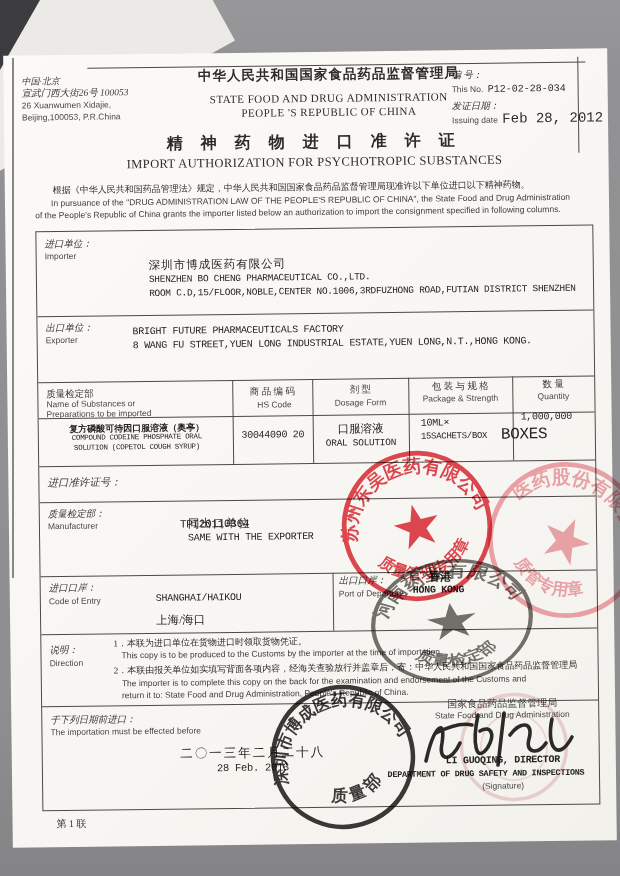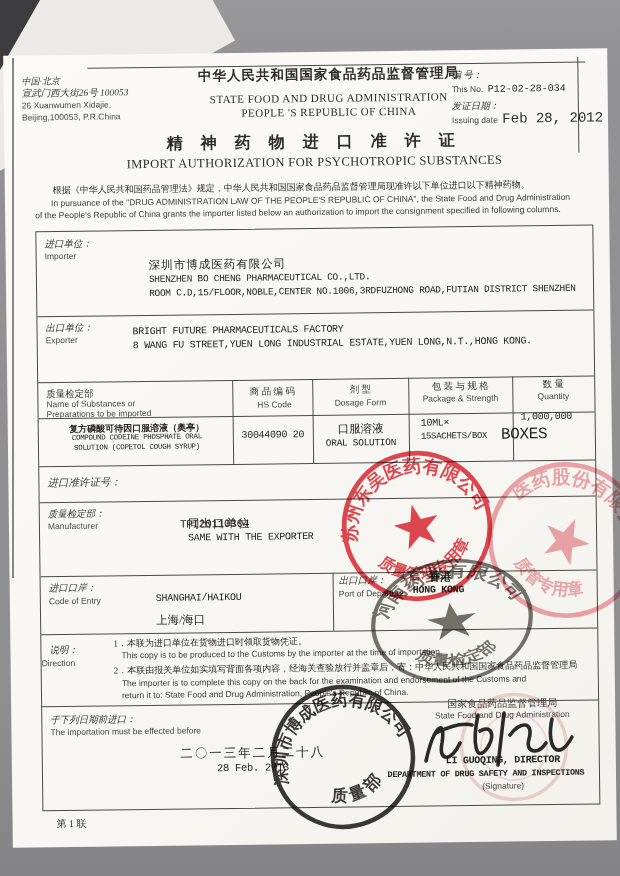--- a/index.html
+++ b/index.html
@@ -129,21 +129,21 @@
       <div class="abs cn-label" style="left:8px;top:350px;">进口口岸：</div>
       <div class="abs en-label" style="left:8px;top:364px;">Code of Entry</div>
       <div class="abs val-cn" style="left:115px;top:346px;margin-top:36px;">上海/海口</div>
       <div class="abs val-en" style="left:115px;top:362px;font-size:10px;">SHANGHAI/HAIKOU</div>
       <div class="abs cn-label" style="left:298px;top:346px;">出口口岸：</div>
       <div class="abs en-label" style="left:298px;top:360px;">Port of Departure</div>
       <div class="abs val-cn" style="left:388px;top:342px;font-weight:bold;">香港</div>
       <div class="abs val-en" style="left:372px;top:357px;font-size:10px;font-weight:bold;">HONG KONG</div>
 
       <div class="abs cn-label" style="left:8px;top:412px;">说明：</div>
-      <div class="abs en-label" style="left:0;top:426px;">Direction</div>
+      <div class="abs en-label" style="left:8px;top:426px;">Direction</div>
       <div class="abs" style="left:72px;top:406px;font-size:9px;font-family:'Liberation Serif','DejaVu Serif',serif;">1．本联为进口单位在货物进口时领取货物凭证。</div>
       <div class="abs small-note" style="left:80px;top:419px;">This copy is to be produced to the Customs by the importer at the time of importation.</div>
       <div class="abs" style="left:72px;top:433px;width:482px;font-size:9px;font-family:'Liberation Serif','DejaVu Serif',serif;white-space:nowrap;">2．本联由报关单位如实填写背面各项内容，经海关查验放行并盖章后，寄：中华人民共和国国家食品药品监督管理局</div>
       <div class="abs small-note" style="left:80px;top:447px;">The importer is to complete this copy on the back for the examination and endorsement of the Customs and</div>
       <div class="abs small-note" style="left:80px;top:459px;">return it to: State Food and Drug Administration, People's Republic of China.</div>
 
       <div class="abs cn-label" style="left:8px;top:482px;">于下列日期前进口：</div>
       <div class="abs en-label" style="left:8px;top:495px;">The importation must be effected before</div>
       <div class="abs val-cn center" style="left:100px;top:515px;width:220px;font-size:12.5px;letter-spacing:2px;">二〇一三年二月二十八</div>
       <div class="abs val-en center" style="left:100px;top:532px;width:220px;font-size:10.5px;">28 Feb. 2013</div>

